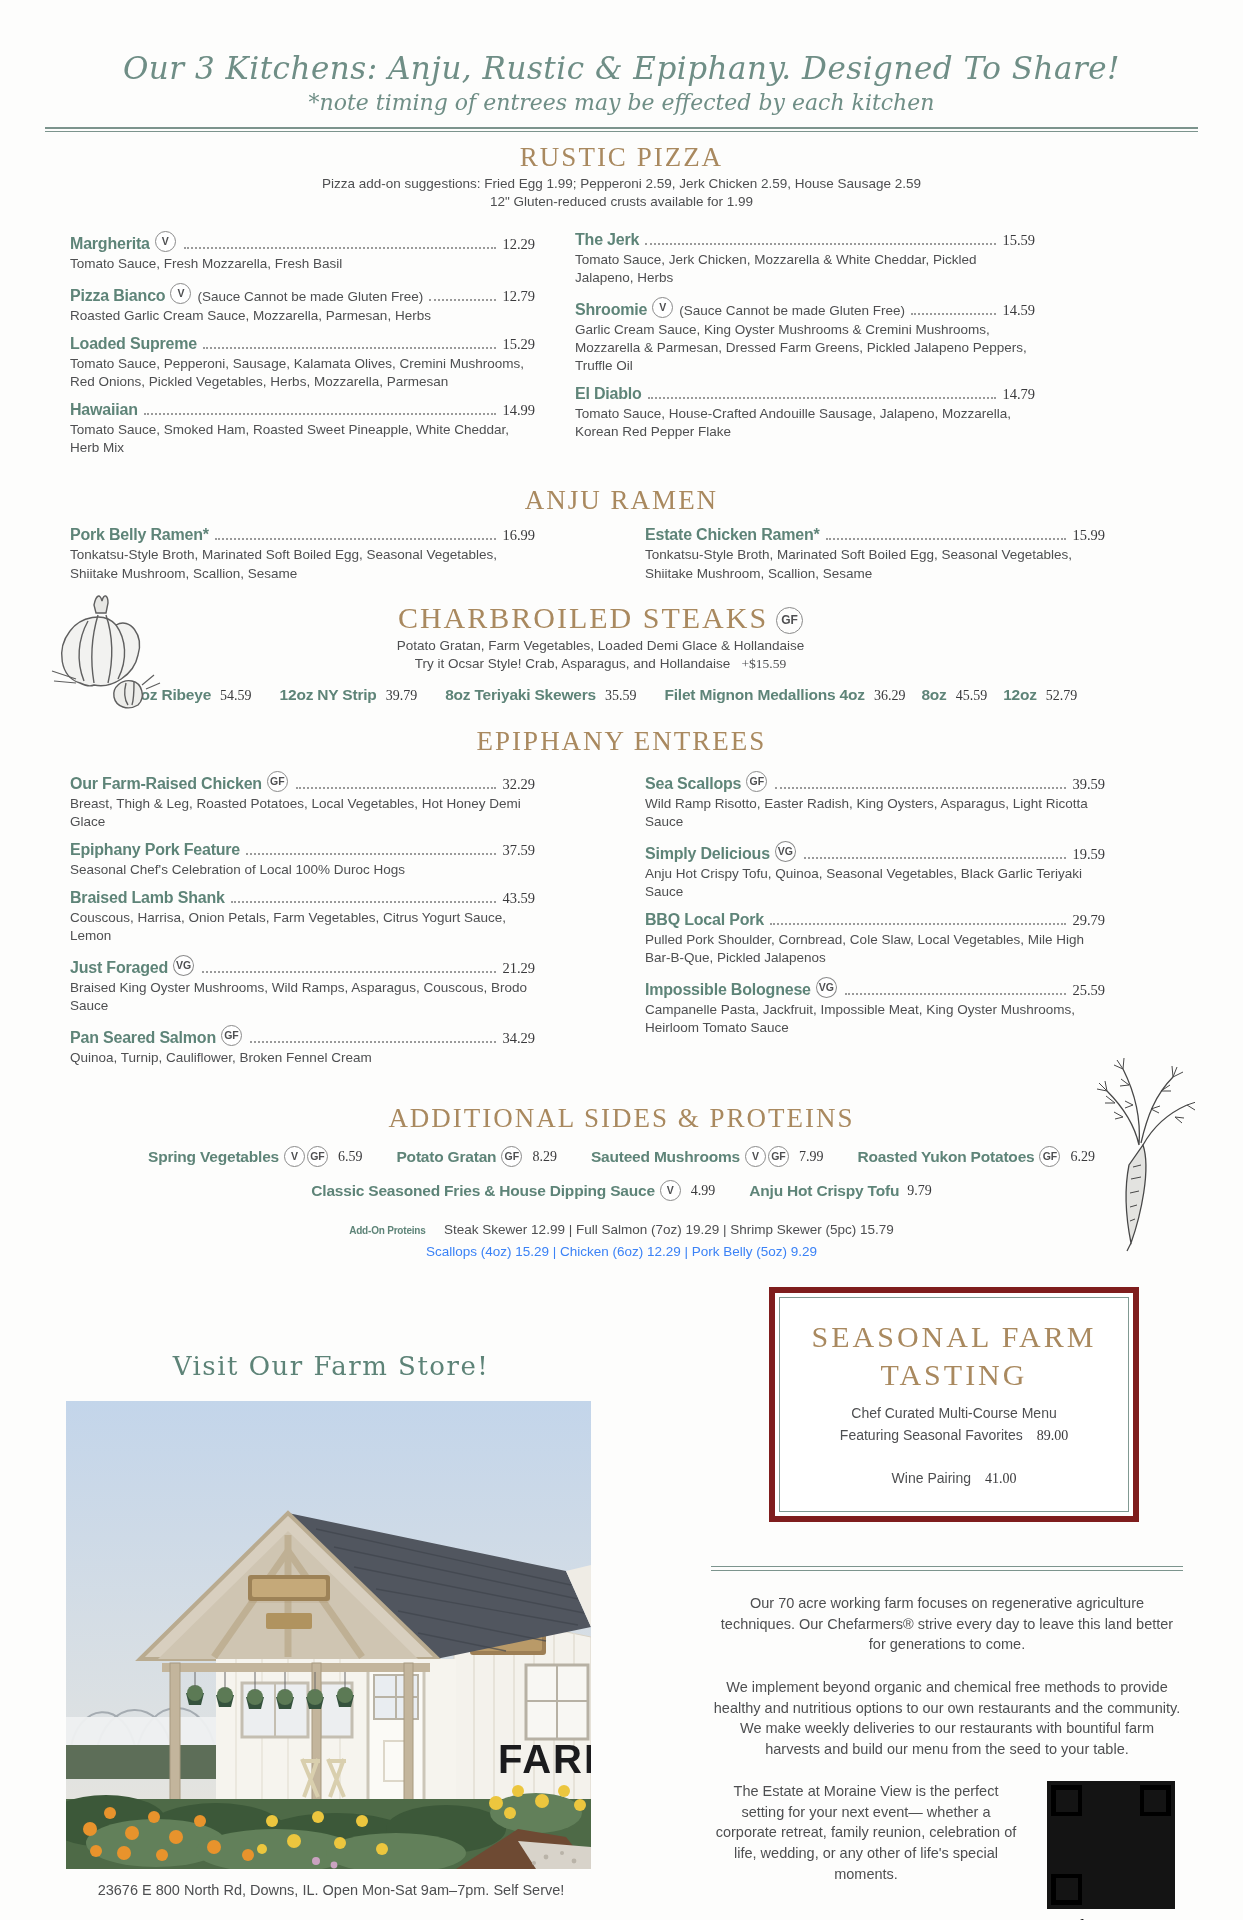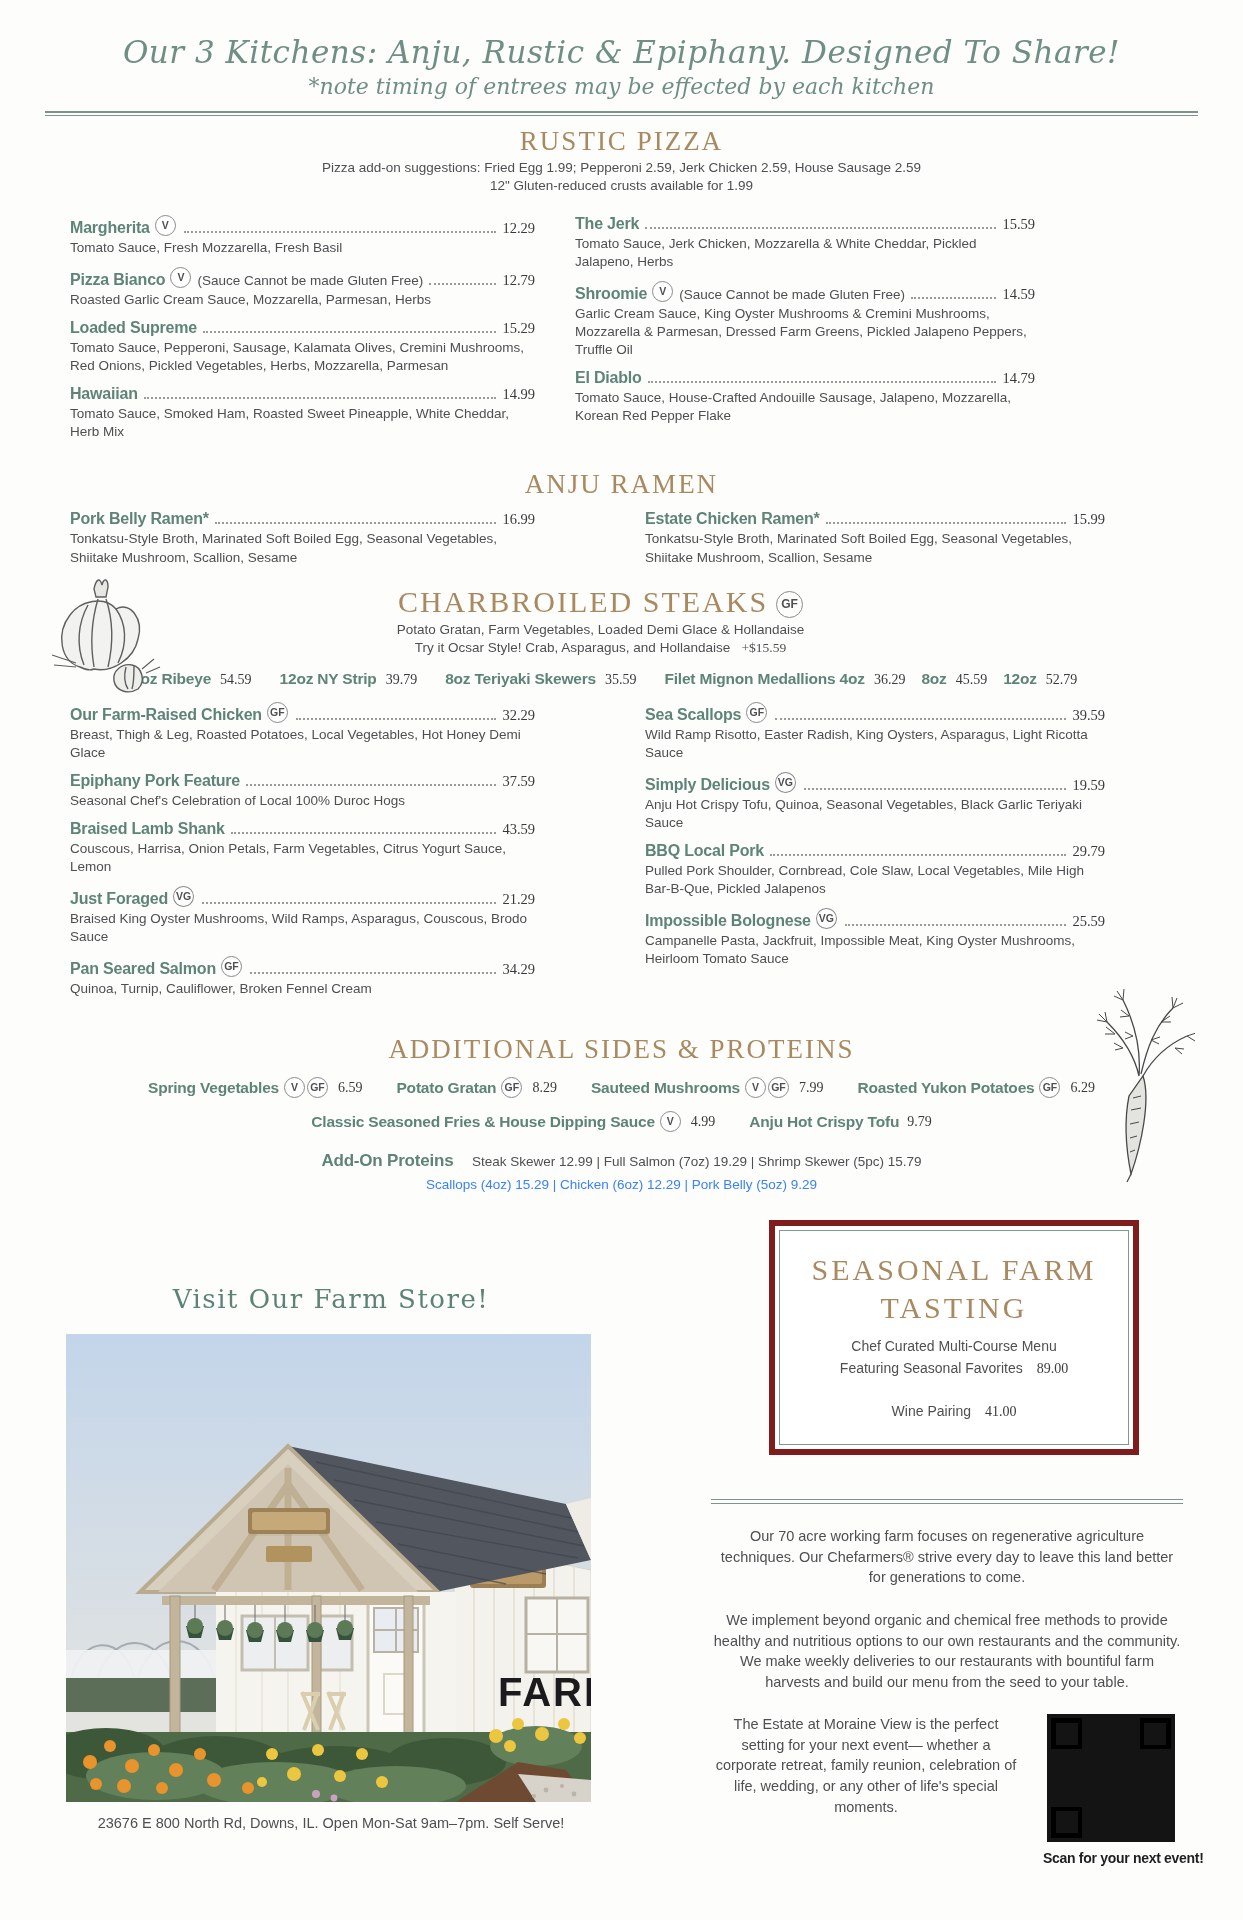--- a/index.html
+++ b/index.html
@@ -5,21 +5,21 @@
   * { box-sizing: border-box; }
   html,body { margin:0; padding:0; background:#ffffff; }
   .page {
     position:relative; width:1243px; height:1920px; margin:0 auto;
     background:#fdfdfc; overflow:hidden;
     font-family:"Liberation Sans", sans-serif; color:#4e4f51;
   }
   .wrap { padding:0 70px; }
 
   
-  .hdr { text-align:center; padding-top:34px; }
+  .hdr { text-align:center; padding-top:50px; }
   .hdr-title {
     font-family:"DejaVu Serif", serif; font-style:italic;
     font-size:31px; color:#6f8e86; letter-spacing:0.5px;
   }
   .hdr-sub {
     font-family:"DejaVu Serif", serif; font-style:italic;
     font-size:22px; color:#6f8e86; margin-top:4px;
   }
   .double-rule { height:5px; border-top:2px solid #7c948d; border-bottom:1px solid #7c948d; margin:12px 45px 0 45px; }
 
@@ -61,21 +61,21 @@
   .opt .pr { margin-left:9px; font-size:14px; }
   .garlic-art { position:absolute; left:42px; top:-14px; }
 
   
   .sides { position:relative; margin-top:26px; }
   .sides-row { display:flex; justify-content:center; align-items:center; gap:34px; margin-top:12px; }
   .sides-row .nm { font-size:15.5px; }
   .sides-row .pr { margin-left:8px; font-size:14px; }
   .side-it { display:flex; align-items:center; white-space:nowrap; }
   .addons { text-align:center; margin-top:18px; }
-  .addons .nm { font-size:17px; margin-right:14px; }
+  .addons .nm { font-size:10px; margin-right:14px; }
   .addons-line { display:inline; font-size:13.5px; color:#4e4f51; }
   .addons-line2 { font-size:13.5px; color:#3b82f6; margin-top:6px; }
   .carrot-art { position:absolute; right:48px; top:-56px; }
 
   
   .bottom { display:flex; margin-top:28px; padding:0 58px 0 66px; }
   .b-left { width:530px; flex:none; padding-top:64px; }
   .b-right { width:472px; flex:none; margin-left:115px; }
   .store-title {
     font-family:"DejaVu Serif", serif; color:#5d8377; font-size:26px;
@@ -244,20 +244,21 @@
       <span class="opt"><span class="nm">14oz Ribeye</span><span class="pr">54.59</span></span>
       <span class="opt"><span class="nm">12oz NY Strip</span><span class="pr">39.79</span></span>
       <span class="opt"><span class="nm">8oz Teriyaki Skewers</span><span class="pr">35.59</span></span>
       <span class="opt"><span class="nm">Filet Mignon Medallions  4oz</span><span class="pr">36.29</span></span>
       <span class="opt" style="margin-left:-12px;"><span class="nm">8oz</span><span class="pr">45.59</span></span>
       <span class="opt" style="margin-left:-12px;"><span class="nm">12oz</span><span class="pr">52.79</span></span>
     </div>
   </div>
 
   <div class="wrap">
+    <div class="sec-title" style="margin-top:22px;">EPIPHANY ENTREES</div>
     <div class="cols" style="margin-top:14px;">
       <div class="col-l">
         <div class="mi">
           <div class="row">
             <span class="nm">Our Farm-Raised Chicken</span>
             <span class="badge">GF</span>
             <span class="leader"></span>
             <span class="pr">32.29</span>
           </div>
           <div class="ds">Breast, Thigh &amp; Leg, Roasted Potatoes, Local Vegetables, Hot Honey Demi Glace</div>

